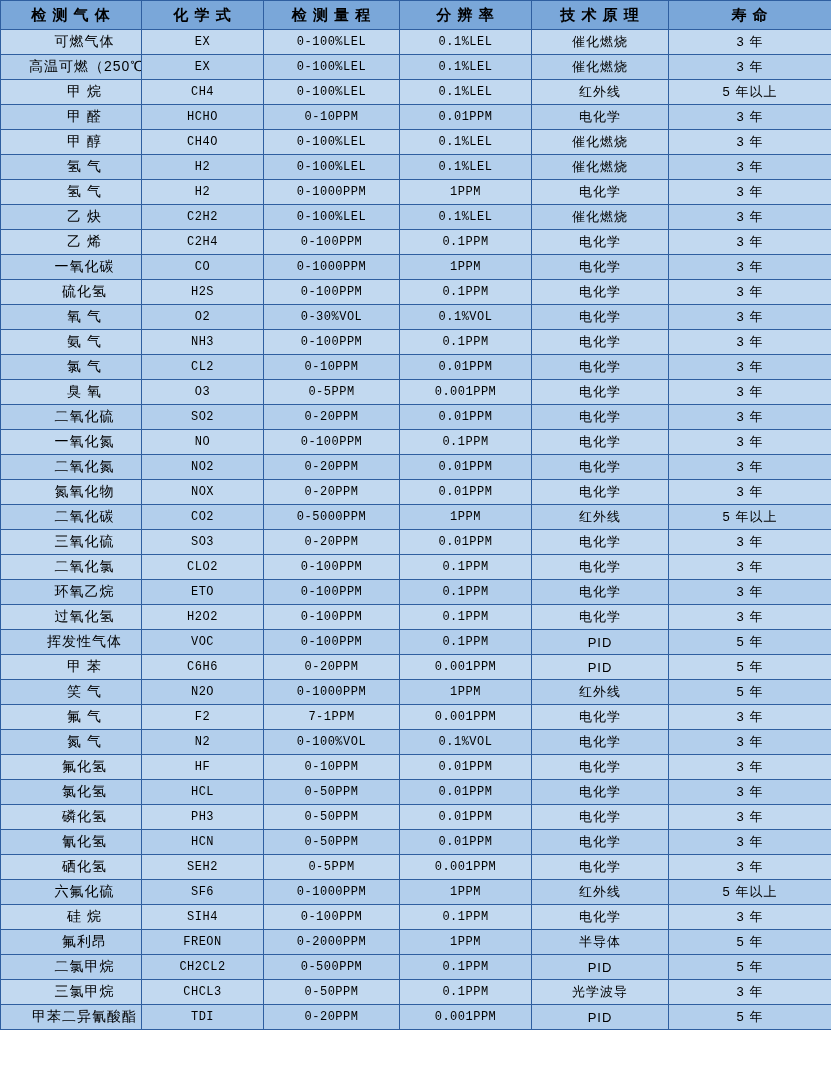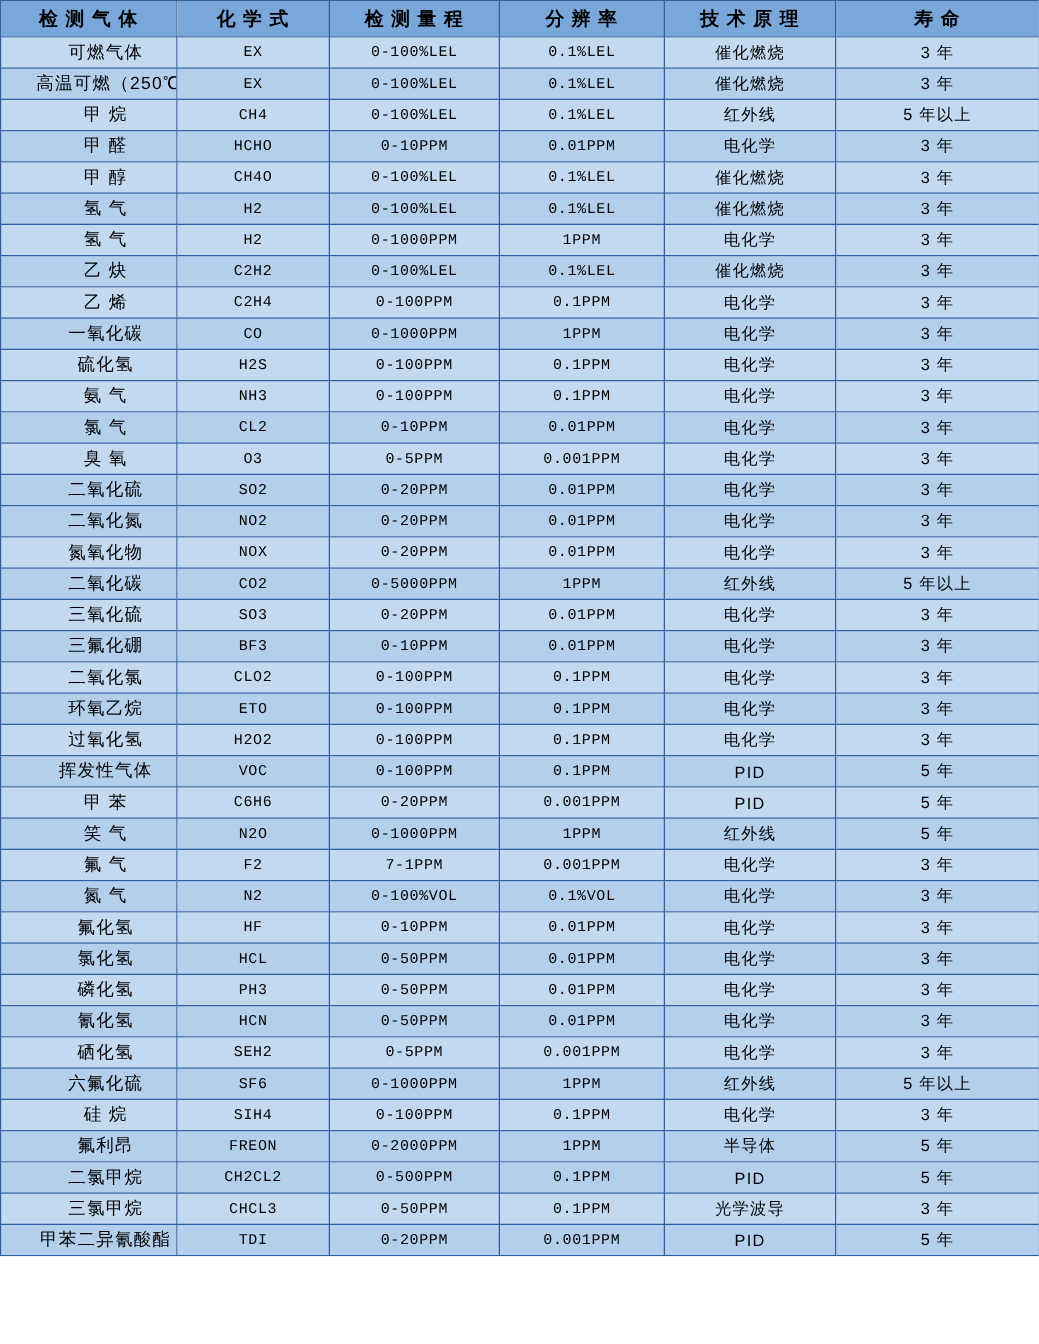--- a/index.html
+++ b/index.html
@@ -171,20 +171,28 @@
         <td class="life">3 年</td>
       </tr>
       <tr>
         <td class="name">硫化氢</td>
         <td class="formula">H2S</td>
         <td class="range">0-100PPM</td>
         <td class="res">0.1PPM</td>
         <td class="tech">电化学</td>
         <td class="life">3 年</td>
       </tr>
+      <tr class="alt">
+        <td class="name">氧 气</td>
+        <td class="formula">O2</td>
+        <td class="range">0-30%VOL</td>
+        <td class="res">0.1%VOL</td>
+        <td class="tech">电化学</td>
+        <td class="life">3 年</td>
+      </tr>
       <tr>
         <td class="name">氨 气</td>
         <td class="formula">NH3</td>
         <td class="range">0-100PPM</td>
         <td class="res">0.1PPM</td>
         <td class="tech">电化学</td>
         <td class="life">3 年</td>
       </tr>
       <tr class="alt">
         <td class="name">氯 气</td>
@@ -203,20 +211,28 @@
         <td class="life">3 年</td>
       </tr>
       <tr class="alt">
         <td class="name">二氧化硫</td>
         <td class="formula">SO2</td>
         <td class="range">0-20PPM</td>
         <td class="res">0.01PPM</td>
         <td class="tech">电化学</td>
         <td class="life">3 年</td>
       </tr>
+      <tr>
+        <td class="name">一氧化氮</td>
+        <td class="formula">NO</td>
+        <td class="range">0-100PPM</td>
+        <td class="res">0.1PPM</td>
+        <td class="tech">电化学</td>
+        <td class="life">3 年</td>
+      </tr>
       <tr class="alt">
         <td class="name">二氧化氮</td>
         <td class="formula">NO2</td>
         <td class="range">0-20PPM</td>
         <td class="res">0.01PPM</td>
         <td class="tech">电化学</td>
         <td class="life">3 年</td>
       </tr>
       <tr>
         <td class="name">氮氧化物</td>
@@ -231,28 +247,20 @@
         <td class="formula">CO2</td>
         <td class="range">0-5000PPM</td>
         <td class="res">1PPM</td>
         <td class="tech">红外线</td>
         <td class="life">5 年以上</td>
       </tr>
       <tr>
         <td class="name">三氧化硫</td>
         <td class="formula">SO3</td>
         <td class="range">0-20PPM</td>
-        <td class="res">0.01PPM</td>
-        <td class="tech">电化学</td>
-        <td class="life">3 年</td>
-      </tr>
-      <tr class="alt">
-        <td class="name">三氟化硼</td>
-        <td class="formula">BF3</td>
-        <td class="range">0-10PPM</td>
         <td class="res">0.01PPM</td>
         <td class="tech">电化学</td>
         <td class="life">3 年</td>
       </tr>
       <tr>
         <td class="name">二氧化氯</td>
         <td class="formula">CLO2</td>
         <td class="range">0-100PPM</td>
         <td class="res">0.1PPM</td>
         <td class="tech">电化学</td>

